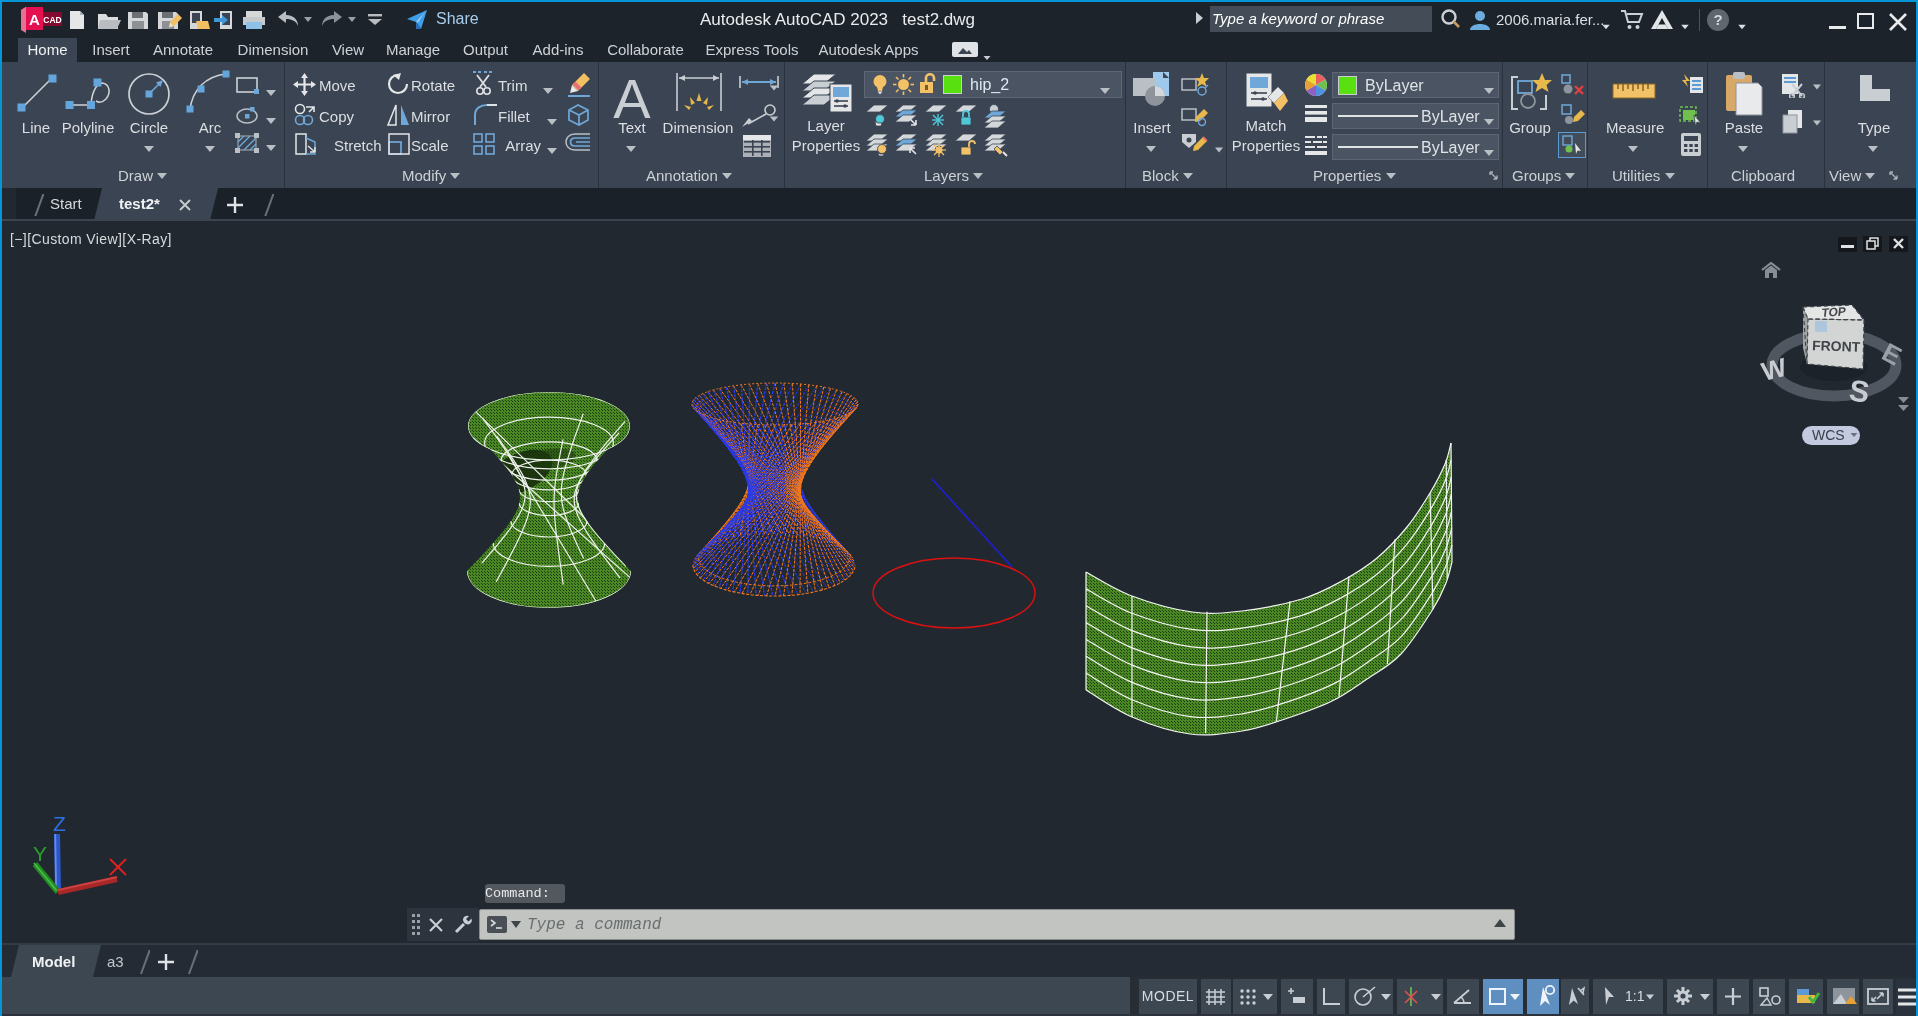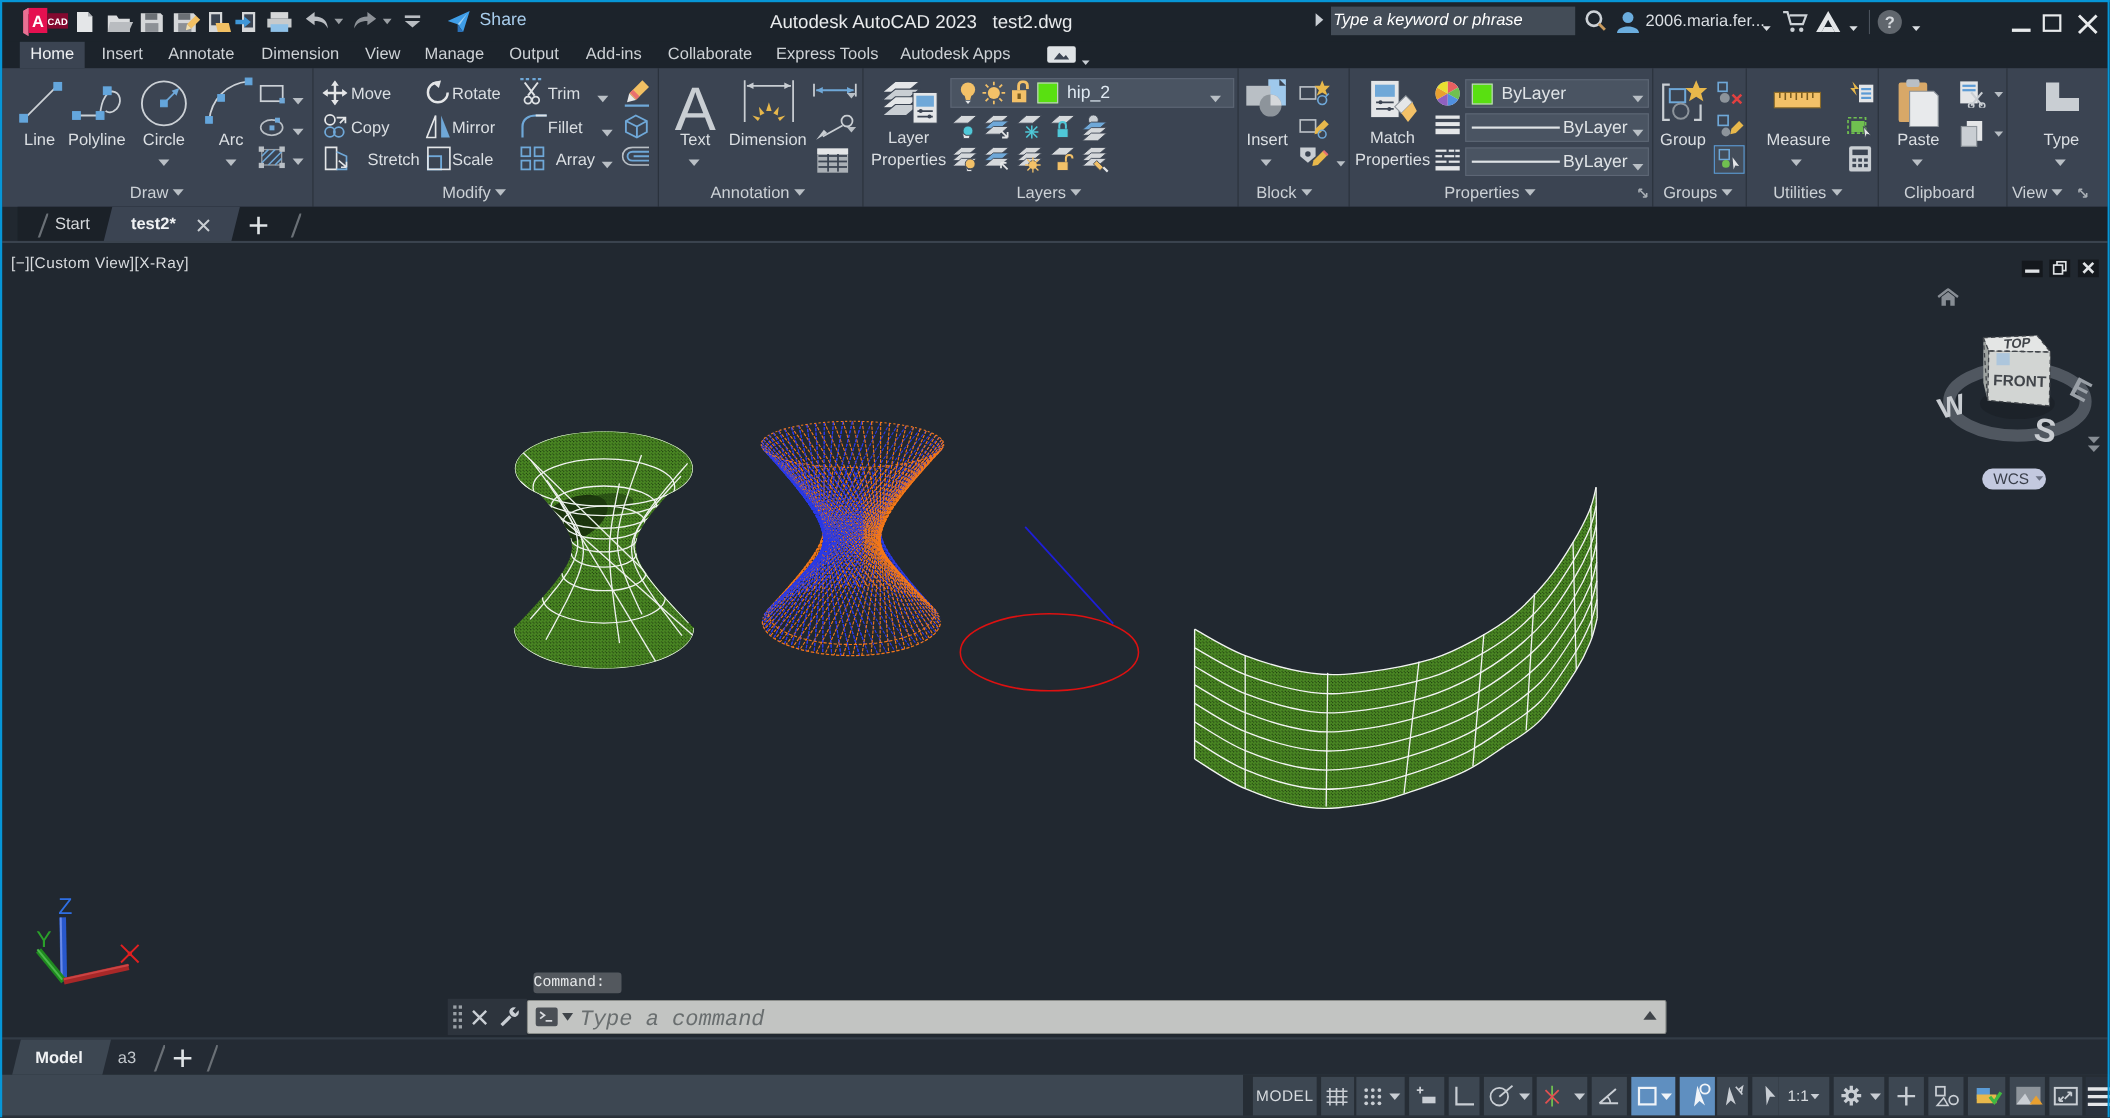--- a/index.html
+++ b/index.html
@@ -967,21 +967,21 @@
       <line x1="4" y1="18" x2="12" y2="10" stroke="#c9ced4" stroke-width="3"></line>
       <path d="M11 5 a5 5 0 0 1 6 -3 l-3 3 2.5 2.5 3 -3 a5 5 0 0 1 -3 6 a5 5 0 0 1 -5.5 -5.5" fill="#c9ced4"></path>
     </svg>
     <div class="abs" style="left:477px;top:688px;width:1036px;height:31px;background:#c2c4c2;border:1px solid #8a8d8a;border-radius:2px"></div>
     <div class="abs" style="left:485px;top:695px;width:20px;height:17px;background:#4a4f55;border-radius:2px"></div>
     <svg class="abs" style="left:488px;top:698px" width="14" height="11" viewBox="0 0 14 11">
         <path d="M1 1 L5 4 L1 7" stroke="#d8dade" stroke-width="1.6" fill="none"></path>
         <line x1="6" y1="9" x2="12" y2="9" stroke="#d8dade" stroke-width="1.6"></line>
       </svg>
     <div class="abs" style="left:509px;top:700px;width:0;height:0;border-left:5px solid transparent;border-right:5px solid transparent;border-top:7px solid #3f4449"></div>
-    <div class="abs" style="left:525px;top:695px;color:#696e6f;font-size:20px;font-style:italic;font-family:'Liberation Mono',monospace">Type a command</div>
+    <div class="abs" style="left:525px;top:695px;color:#696e6f;font-size:16px;font-style:italic;font-family:'Liberation Mono',monospace">Type a command</div>
     <div class="abs" style="left:1492px;top:698px;width:0;height:0;border-left:6px solid transparent;border-right:6px solid transparent;border-bottom:8px solid #3f4449"></div>
   </div>
   <div id="layouttabs" class="abs">
     <div class="abs" style="left:13px;top:0px;width:82px;height:32px;background:#3d4752;transform:skewX(-14deg)"></div>
     <div class="abs" style="left:30px;top:8px;color:#f0f2f4;font-size:15px;font-weight:bold">Model</div>
     <div class="abs" style="left:105px;top:8px;color:#c3c8cd;font-size:15px">a3</div>
     <div class="abs" style="left:134px;top:5px;width:14px;height:24px;overflow:hidden">
         <div style="width:2px;height:32px;background:#6a7076;transform:rotate(20deg);margin-left:8px;margin-top:-3px"></div>
       </div>
     <svg class="abs" style="left:155px;top:8px" width="18" height="18" viewBox="0 0 18 18">

